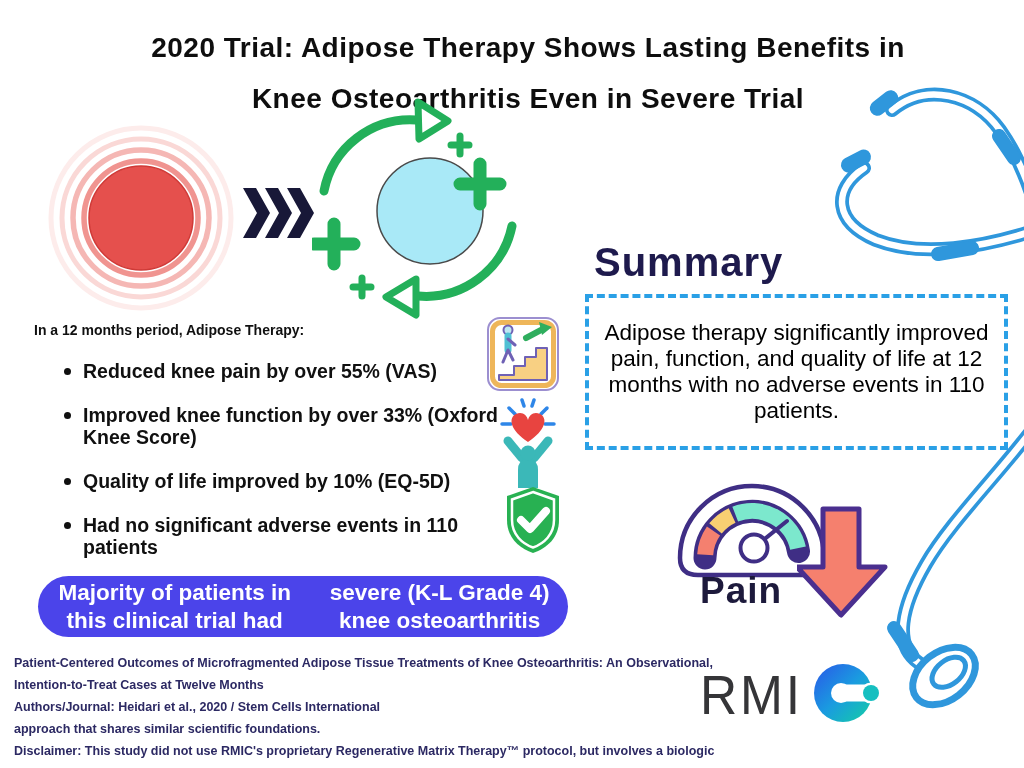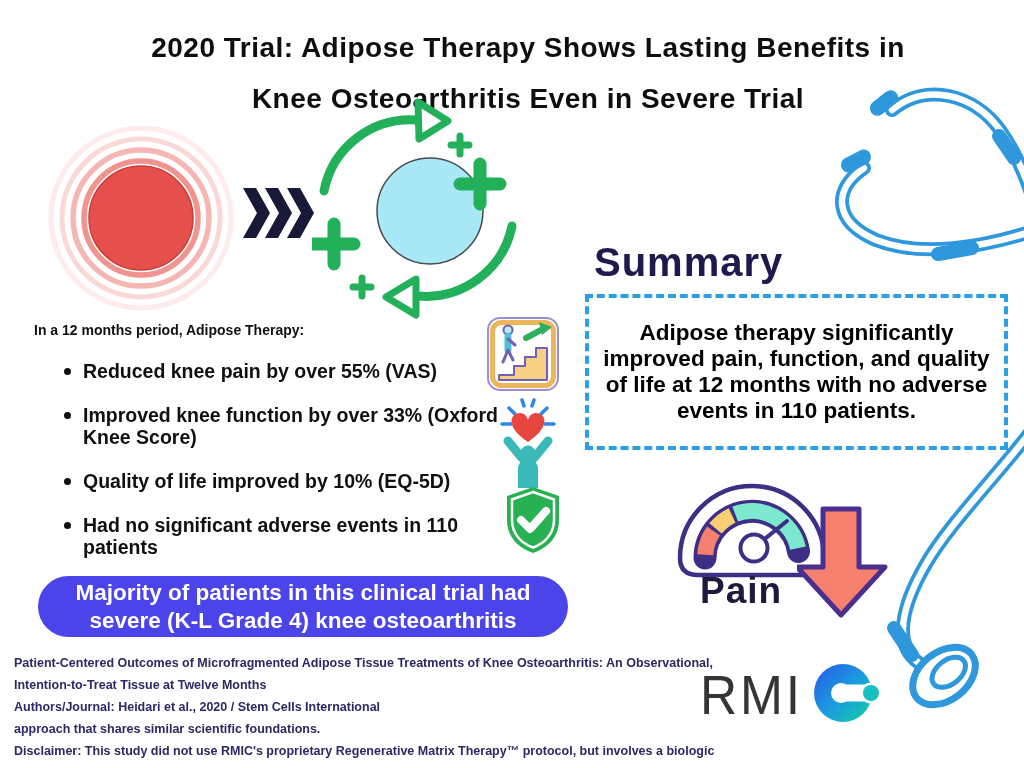--- a/index.html
+++ b/index.html
@@ -14,33 +14,33 @@
   
   #intro{left:34px;top:322px;font-size:14px;font-weight:bold;color:#101010;}
   #bullets{left:48px;top:360px;width:468px;margin:0;padding:0;list-style:none;}
   #bullets li{display:flex;font-size:19.5px;font-weight:bold;line-height:22px;
               color:#101010;margin-bottom:22px;}
   .b-dot{width:7px;height:7px;border-radius:50%;background:#101010;flex:none;
          margin:8px 12px 0 16px;}
 
   
   #pill{left:38px;top:576px;width:530px;height:61px;background:#4b44ea;border-radius:31px;
-        display:flex;flex-direction:column;justify-content:center;align-items:center;}
+        display:flex;flex-direction:row;justify-content:center;align-items:center;}
   #pill span{color:#ffffff;font-size:22.5px;font-weight:bold;line-height:28px;text-align:center;}
 
   
   .fineprint{font-size:12.5px;font-weight:bold;color:#2c2963;line-height:22px;}
   #citation{left:14px;top:652px;}
   #disclaimer{left:14px;top:718px;}
 
   
   #summary-heading{left:594px;top:240px;font-size:40px;font-weight:bold;color:#1e1a4d;letter-spacing:1px;}
   #summary-box{left:585px;top:294px;width:415px;height:148px;border:4.5px dashed #2aa0e6;
                background:#fff;display:flex;align-items:center;justify-content:center;}
-  #summary-box .txt{font-size:22.5px;font-weight:bold;color:#000;line-height:26px;
+  #summary-box .txt{font-size:22.5px;font-weight:normal;color:#000;line-height:26px;
                     text-align:center;padding:6px 10px;}
 
   
   #pain-label{left:700px;top:570px;font-size:37px;font-weight:bold;color:#1d1a3c;letter-spacing:1px;text-align:center;}
 
   
   #logo{left:700px;top:662px;height:66px;display:flex;align-items:flex-start;}
   #logo .rmi{font-size:56px;font-weight:500;color:#353538;letter-spacing:3px;
              transform:scaleX(.92);transform-origin:left center;}
   svg{display:block;}
@@ -190,21 +190,21 @@
     <path d="M19,36 L28,45 L44,27" fill="none" stroke="#ffffff" stroke-width="8" stroke-linecap="round" stroke-linejoin="round"></path>
   </svg>
 
   <div id="pill" class="abs">
     <span>Majority of patients in this clinical trial had</span>
     <span>severe (K-L Grade 4) knee osteoarthritis</span>
   </div>
 
   <div id="citation" class="abs fineprint">
     <div>Patient-Centered Outcomes of Microfragmented Adipose Tissue Treatments of Knee Osteoarthritis: An Observational,</div>
-    <div>Intention-to-Treat Tissue at Twelve Months</div>
+    <div>Intention-to-Treat Cases at Twelve Months</div>
     <div>Authors/Journal: Heidari et al., 2020 / Stem Cells International</div>
   </div>
 
   <div id="disclaimer" class="abs fineprint">
     <div>approach that shares similar scientific foundations.</div>
     <div>Disclaimer: This study did not use RMIC's proprietary Regenerative Matrix Therapy™ protocol, but involves a biologic</div>
   </div>
 
   <div id="summary-heading" class="abs">Summary</div>
   <div id="summary-box" class="abs">

